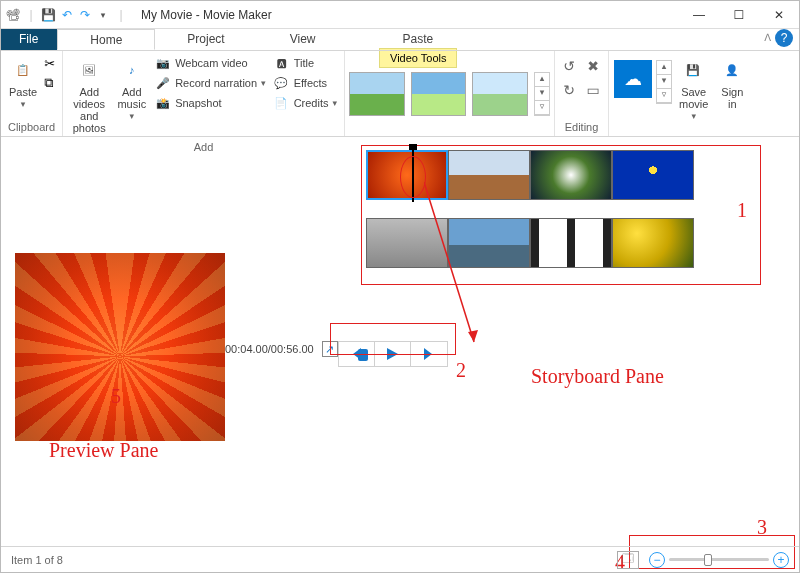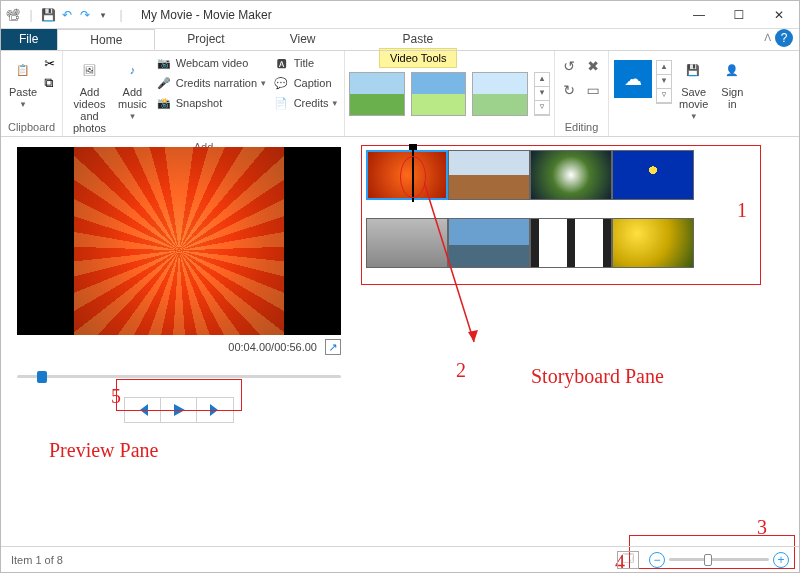--- a/index.html
+++ b/index.html
@@ -43,21 +43,21 @@
 .theme2 { background: linear-gradient(#79b8e6 50%, #b8e986 50%); }
 .theme3 { background: linear-gradient(#cde8fb 50%, #9cd28b 50%); }
 .gallery-scroll { display: flex; flex-direction: column; border: 1px solid #ccc; }
 .gallery-scroll div { width: 14px; height: 14px; font-size: 9px; text-align: center; border-bottom: 1px solid #ccc; color: #666; }
 
 
 .edit-ico { width: 18px; height: 18px; font-size: 14px; color: #666; display: flex; align-items: center; justify-content: center; }
 
 
 .main { display: flex; height: 410px; }
-.preview-pane { width: 352px; padding: 10px 10px 0 14px; display: flex; flex-direction: column; align-items: center; }
+.preview-pane { width: 352px; padding: 10px 10px 0 14px; display: flex; flex-direction: row; align-items: center; }
 .story-pane { flex: 1; padding: 8px 10px 0 8px; position: relative; }
 
 
 .preview-video { width: 324px; height: 188px; background: #000; display: flex; align-items: center; justify-content: center; position: relative; }
 .flower { width: 210px; height: 188px; background: radial-gradient(circle at 50% 50%, #ff7a2e 0%, #ff3a0a 35%, #b01d00 65%, #5a0d00 100%); position: relative; overflow: hidden; }
 .flower::before { content: ""; position: absolute; inset: 0; background: repeating-conic-gradient(from 0deg at 50% 55%, #ff8a3a 0deg 8deg, #e63a0c 8deg 16deg); opacity: .55; }
 
 .timecode-row { width: 324px; display: flex; justify-content: flex-end; align-items: center; gap: 8px; margin-top: 4px; font-size: 11px; color: #444; }
 .expand-ico { width: 16px; height: 16px; border: 1px solid #888; color: #1979ca; font-size: 11px; display: flex; align-items: center; justify-content: center; }
 
@@ -164,36 +164,36 @@
 music</span>
         <span class="dd">▾</span>
       </div>
       <div class="col">
         <div class="smallbtn">
             <span class="ico">📷</span>
             <span>Webcam video</span>
           </div>
         <div class="smallbtn">
             <span class="ico">🎤</span>
-            <span>Credits narration</span>
+            <span>Record narration</span>
             <span class="dd">▾</span>
           </div>
         <div class="smallbtn">
             <span class="ico">📸</span>
             <span>Snapshot</span>
           </div>
       </div>
       <div class="col">
         <div class="smallbtn">
             <span class="ico">🅰</span>
             <span>Title</span>
           </div>
         <div class="smallbtn">
             <span class="ico">💬</span>
-            <span>Caption</span>
+            <span>Effects</span>
           </div>
         <div class="smallbtn">
             <span class="ico">📄</span>
             <span>Credits</span>
             <span class="dd">▾</span>
           </div>
       </div>
     </div>
     <div class="rgroup-label">Add</div>
   </div>

